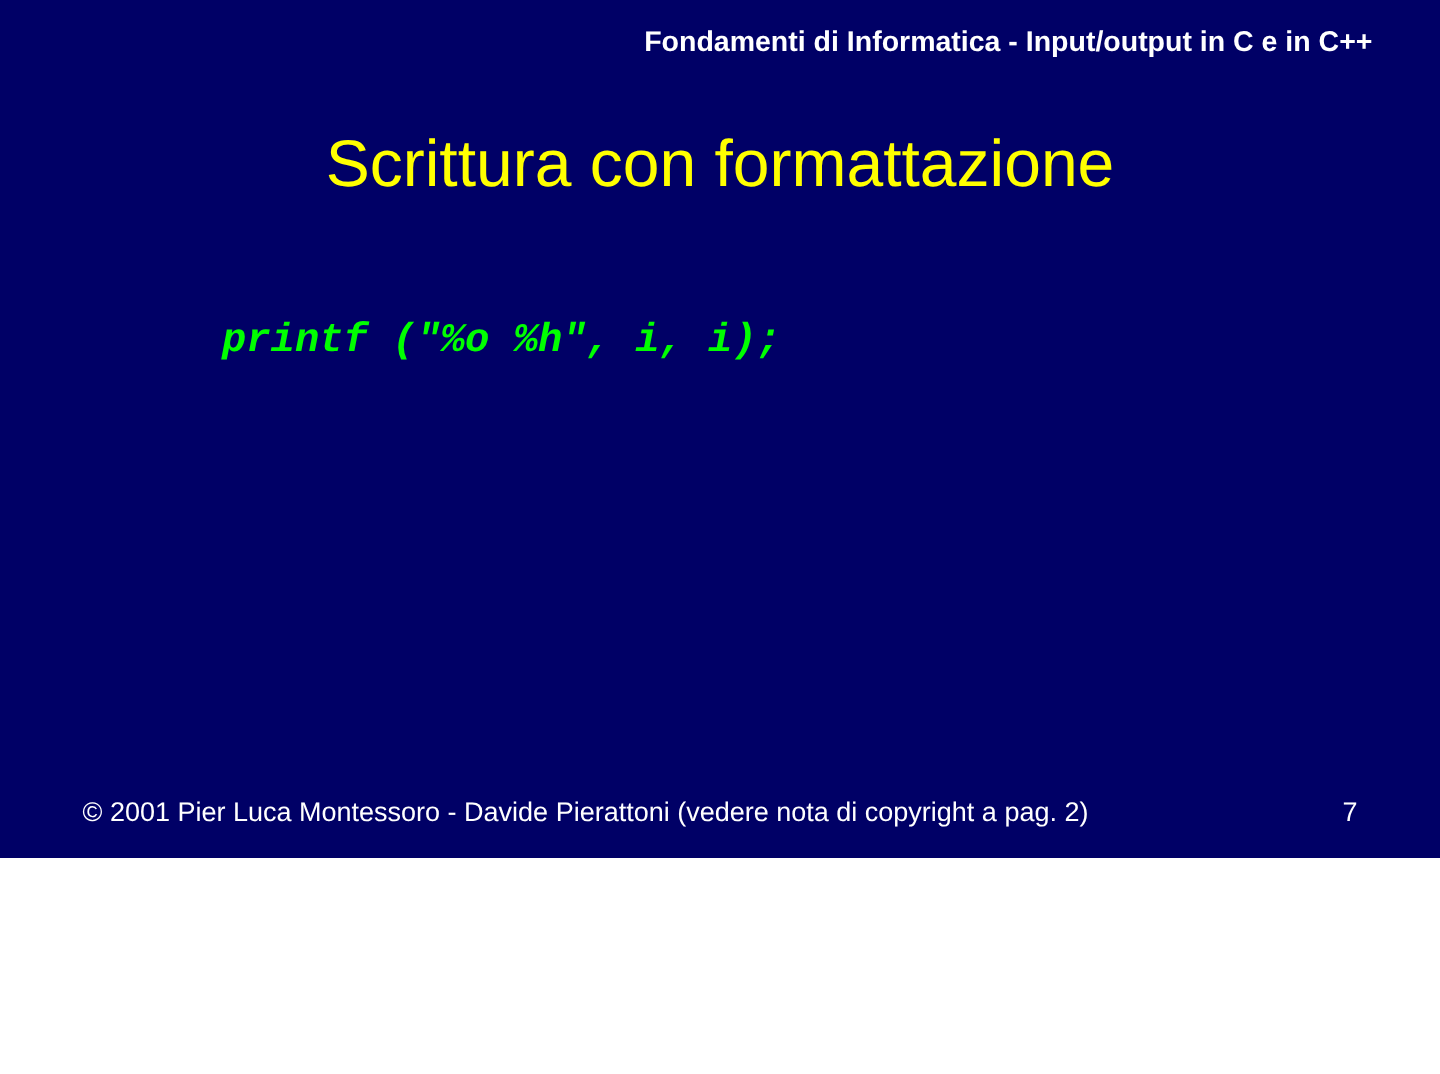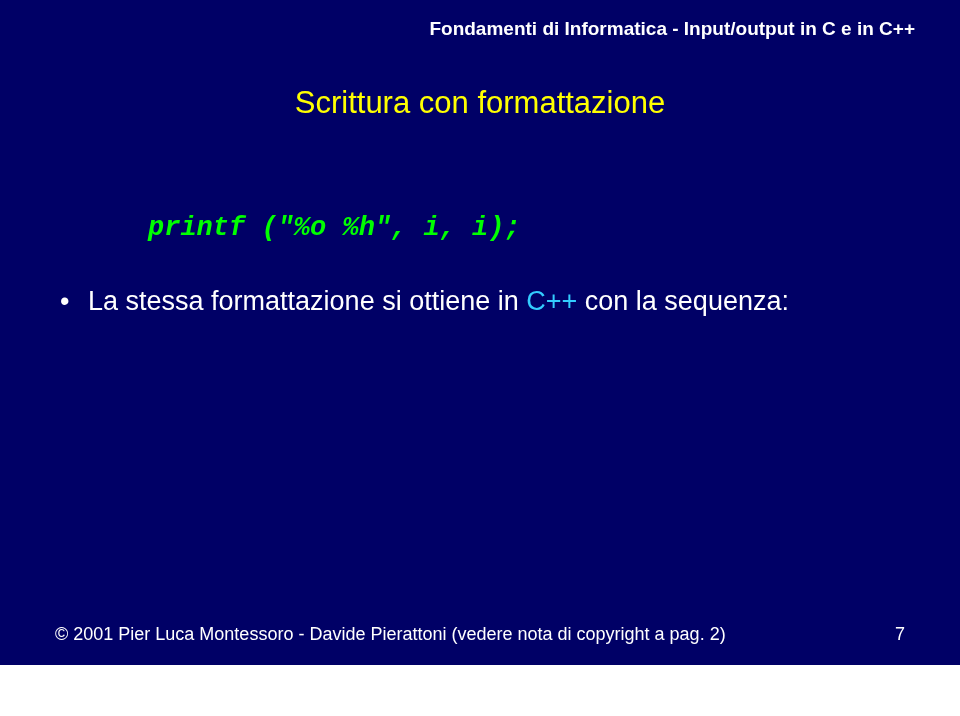--- a/index.html
+++ b/index.html
@@ -5,21 +5,21 @@
   html, body {
     margin: 0;
     padding: 0;
     width: 960px;
     height: 716px;
     overflow: hidden;
     font-family: Arial, Helvetica, sans-serif;
   }
   .slide {
     width: 960px;
-    height: 665px;
+    height: 572px;
     background: #000066;
     position: relative;
     box-sizing: border-box;
   }
   .header {
     position: absolute;
     top: 18px;
     right: 45px;
     left: 45px;
     color: #ffffff;
@@ -27,21 +27,21 @@
     font-weight: bold;
     text-align: right;
   }
   .title {
     position: absolute;
     top: 85px;
     left: 0;
     right: 0;
     text-align: center;
     color: #ffff00;
-    font-size: 31px;
+    font-size: 44px;
     font-weight: normal;
   }
   .content {
     position: absolute;
     top: 175px;
     left: 60px;
     right: 55px;
   }
   .bullet {
     color: #ffffff;
@@ -106,23 +106,20 @@
 
   <div class="header">Fondamenti di Informatica - Input/output in C e in C++</div>
 
   <div class="title">Scrittura con formattazione</div>
 
   <div class="content">
 
 
     <div class="code-block">printf ("%o %h", i, i);</div>
 
-    <div class="bullet bullet-2">
-      <span>La stessa formattazione si ottiene in </span><span class="blue-text">C++</span><span> con la sequenza:</span>
-    </div>
 
 
   </div>
 
   <div class="footer">
     <span class="footer-left">© 2001   Pier Luca Montessoro - Davide Pierattoni (vedere nota di copyright a pag. 2)</span>
     <span class="page-num">7</span>
   </div>
 
 </div>

